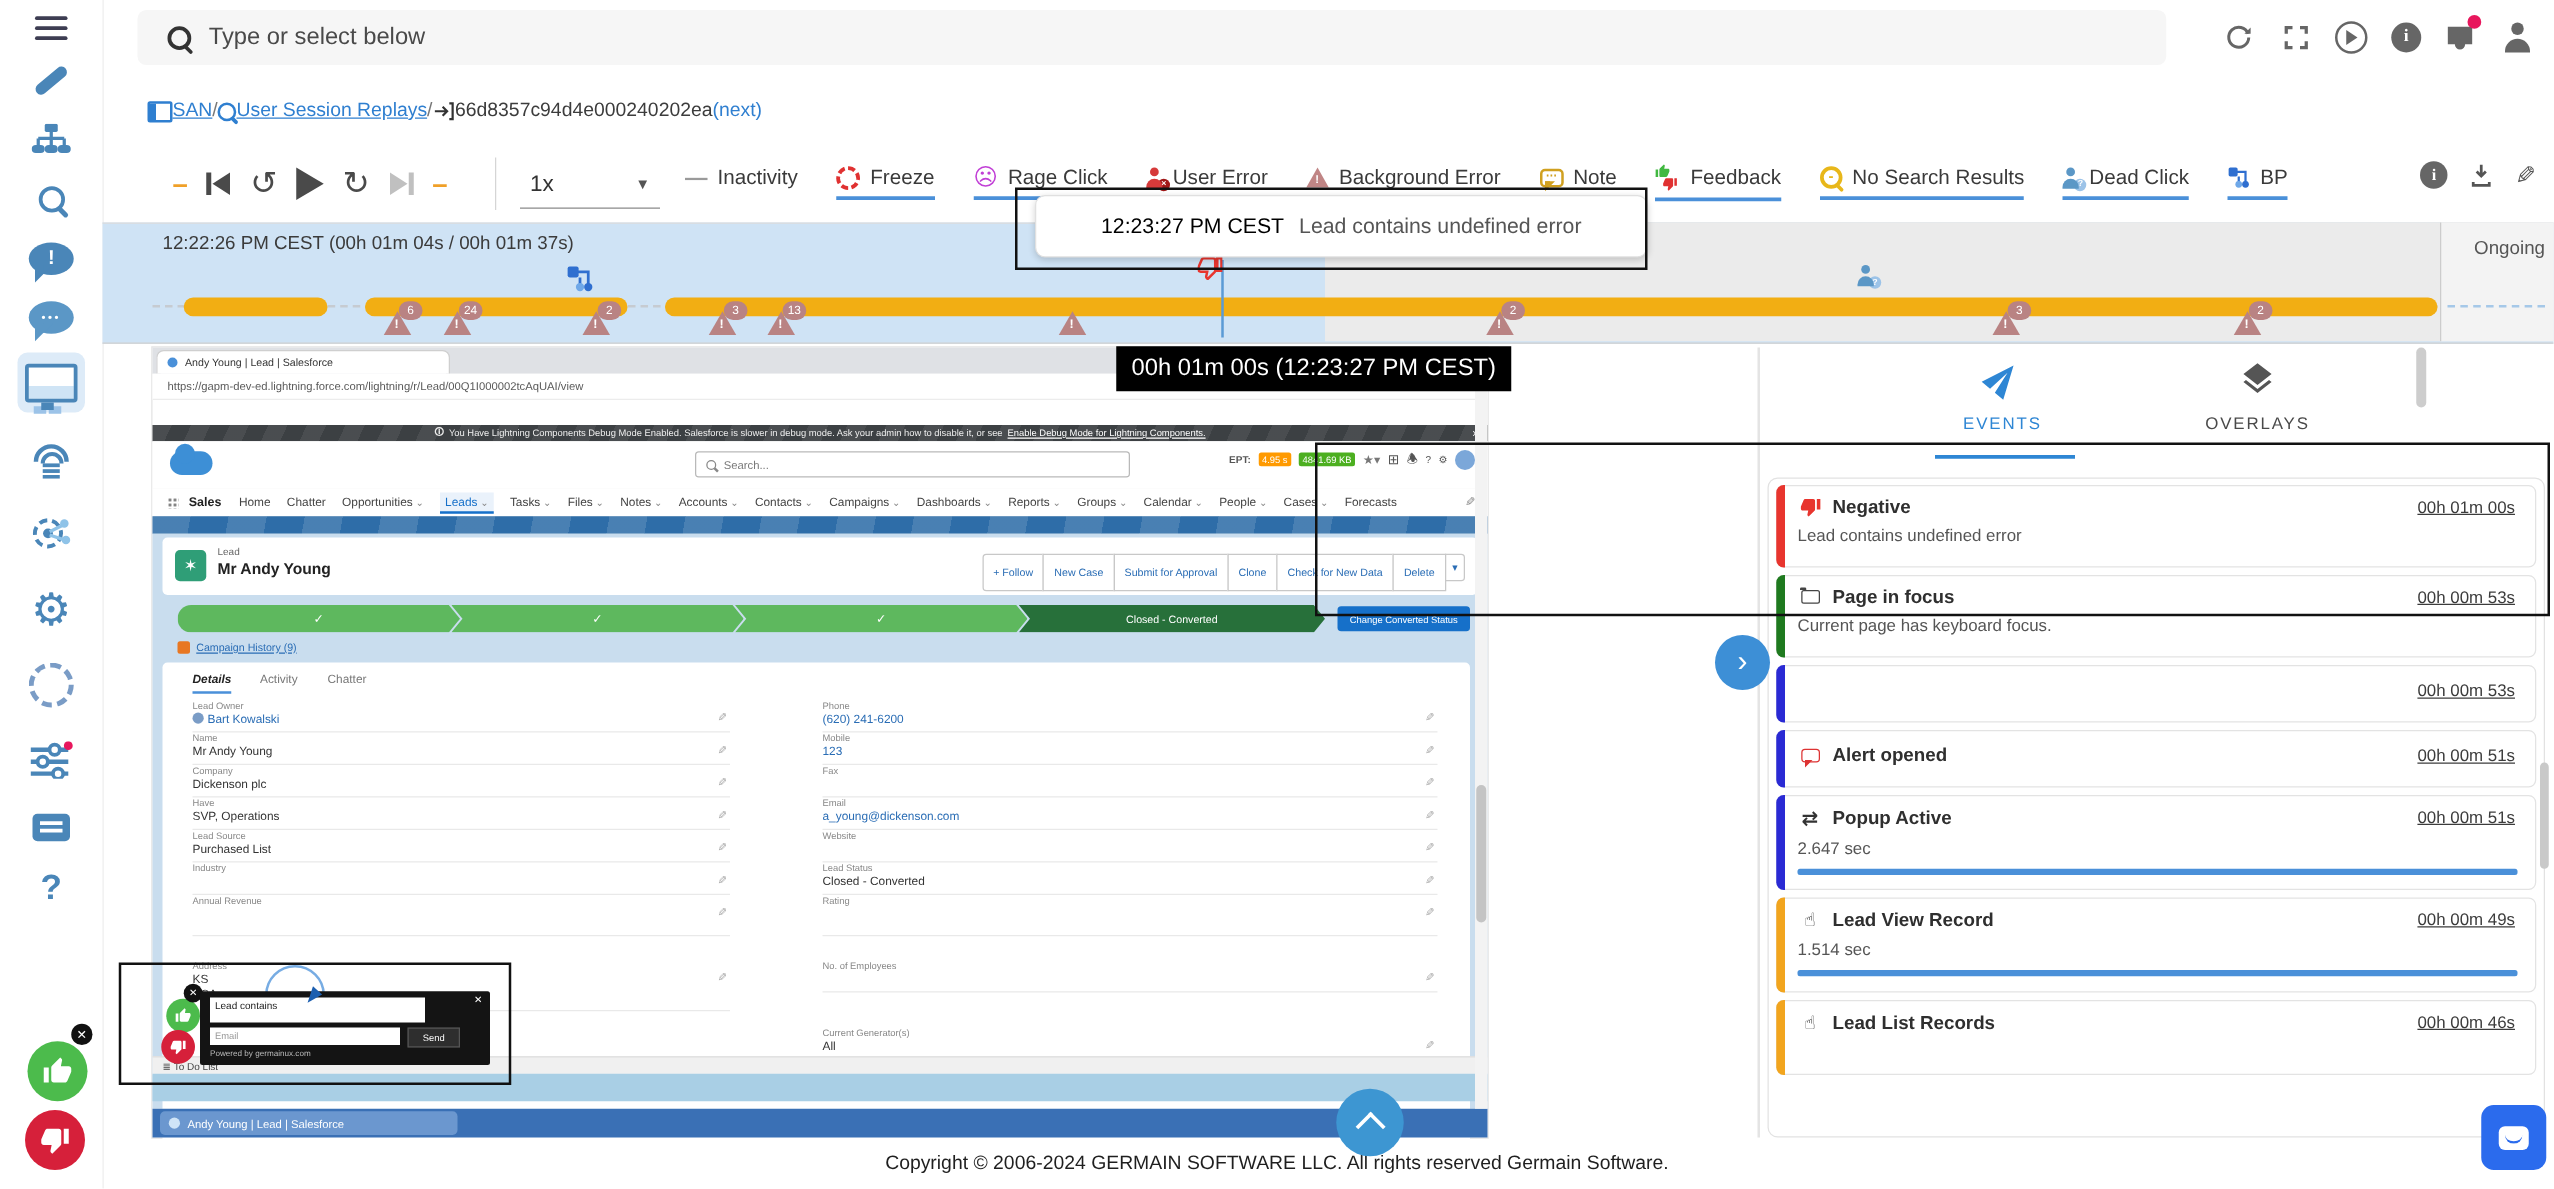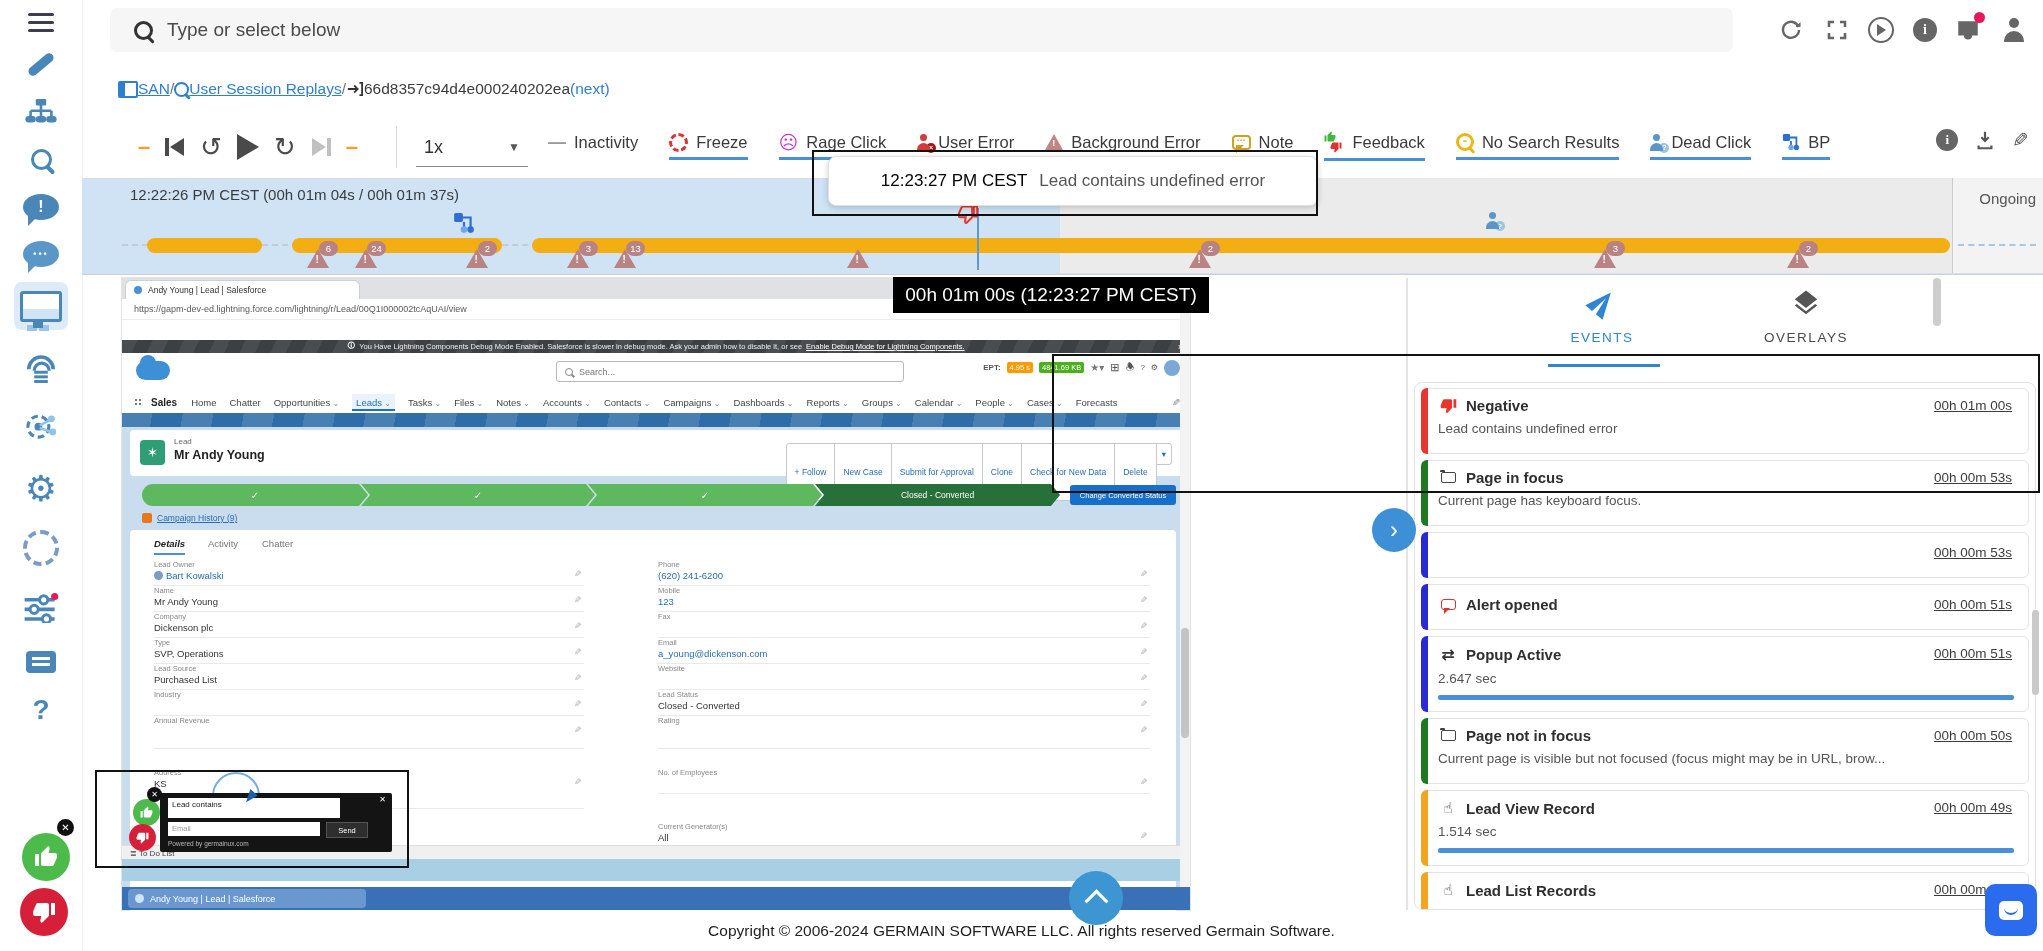--- a/index.html
+++ b/index.html
@@ -127,21 +127,21 @@
   .nvi.crt::after{content:" ⌄";color:#888;font-size:8px;}
   .nvi.active{color:#1670c9;background:#eaf2fb;border-bottom:2px solid #1670c9;padding:3px 4px 1px;}
   #rp-blueband{left:0;top:135px;width:1068px;height:14px;background:#2e6da8;
      background-image:repeating-linear-gradient(100deg,rgba(255,255,255,.13) 0 30px,transparent 30px 60px);}
   #rp-content{left:0;top:149px;width:1068px;height:460px;background:#c9ddee;}
   #rp-headercard{left:8px;top:3px;width:1052px;height:46px;background:#fff;border-radius:4px;}
   .leadic{position:absolute;left:10px;top:10px;width:25px;height:25px;background:#2f9e77;border-radius:4px;color:#fff;display:flex;align-items:center;justify-content:center;font-size:13px;}
   #rp-headercard .ent{position:absolute;left:44px;top:7px;font-size:8px;color:#666;}
   #rp-headercard .nm{position:absolute;left:44px;top:18px;font-size:12.5px;font-weight:bold;color:#222;}
   #rp-actions{position:absolute;right:10px;top:13px;display:flex;}
-  .sfbtn{height:20px;line-height:20px;font-size:8.5px;color:#2a6db5;background:#fff;border:1px solid #c8c8c8;padding:18px 8px;margin-left:-1px;cursor:pointer;white-space:nowrap;}
+  .sfbtn{height:20px;line-height:20px;font-size:8.5px;color:#2a6db5;background:#fff;border:1px solid #c8c8c8;padding:4px 8px;margin-left:-1px;cursor:pointer;white-space:nowrap;}
   .sfbtn:first-child{border-radius:3px 0 0 3px;}
   .sfbtn.last{border-radius:0 3px 3px 0;padding:0 5px;}
   #rp-path{left:20px;top:57px;width:918px;height:22px;display:flex;}
   .chev{height:22px;margin-left:-7px;display:flex;align-items:center;justify-content:center;color:#fff;font-size:10px;
      clip-path:polygon(0 0,calc(100% - 9px) 0,100% 50%,calc(100% - 9px) 100%,0 100%,9px 50%);}
   .chev.first{margin-left:0;border-radius:11px 0 0 11px;clip-path:polygon(0 0,calc(100% - 9px) 0,100% 50%,calc(100% - 9px) 100%,0 100%);}
   .chev.done{background:#5eb85e;}
   .chev.cur{background:#27703a;font-size:8.5px;}
   #rp-cta{position:absolute;left:948px;top:58px;width:106px;height:20px;background:#1670c9;border-radius:3px;color:#fff;font-size:7.5px;display:flex;align-items:center;justify-content:center;cursor:pointer;}
   #rp-campaign{left:20px;top:86px;display:flex;align-items:center;gap:5px;font-size:8.5px;}
@@ -587,21 +587,21 @@
             <span class="lb">Name</span>
             <span class="vl">Mr Andy Young</span>
             <span class="pcl">✎</span>
           </div>
         <div class="fld" style="left:24px;top:82px;width:430px;">
             <span class="lb">Company</span>
             <span class="vl">Dickenson plc</span>
             <span class="pcl">✎</span>
           </div>
         <div class="fld" style="left:24px;top:108px;width:430px;">
-            <span class="lb">Type</span>
+            <span class="lb">Have</span>
             <span class="vl">SVP, Operations</span>
             <span class="pcl">✎</span>
           </div>
         <div class="fld" style="left:24px;top:134px;width:430px;">
             <span class="lb">Lead Source</span>
             <span class="vl">Purchased List</span>
             <span class="pcl">✎</span>
           </div>
         <div class="fld" style="left:24px;top:160px;width:430px;">
             <span class="lb">Industry</span>
@@ -757,30 +757,20 @@
       <div class="evtitle">
           <span class="icw">
             <span class="swap">⇄</span>
           </span>
           <span>Popup Active</span>
         </div>
       <a class="evtime">00h 00m 51s</a>
       <div class="evdesc">2.647 sec</div>
       <div class="evbar"></div>
     </div>
-    <div class="evcard" style="--acc:#1f7a1f;height:66px;">
-      <div class="evtitle">
-          <span class="icw">
-            <span class="folder"></span>
-          </span>
-          <span>Page not in focus</span>
-        </div>
-      <a class="evtime">00h 00m 50s</a>
-      <div class="evdesc">Current page is visible but not focused (focus might may be in URL, brow...</div>
-    </div>
     <div class="evcard" style="--acc:#f2a51e;height:76px;">
       <div class="evtitle">
           <span class="icw">
             <span class="hand">☝</span>
           </span>
           <span>Lead View Record</span>
         </div>
       <a class="evtime">00h 00m 49s</a>
       <div class="evdesc">1.514 sec</div>
       <div class="evbar"></div>

